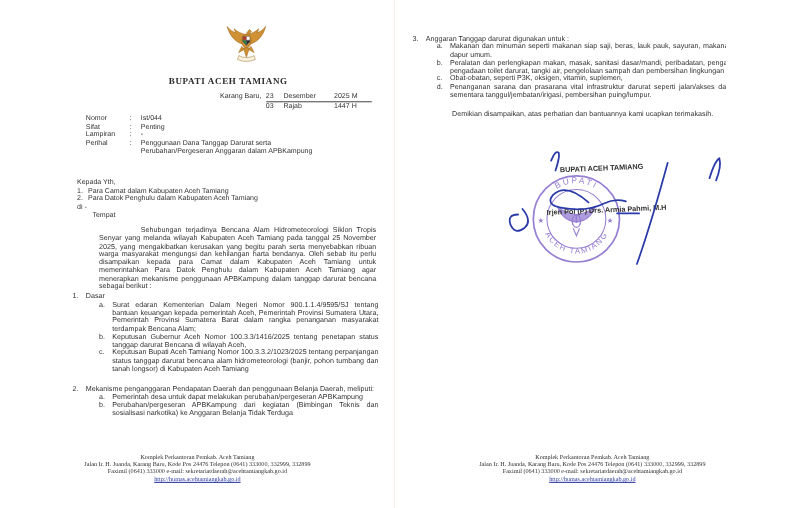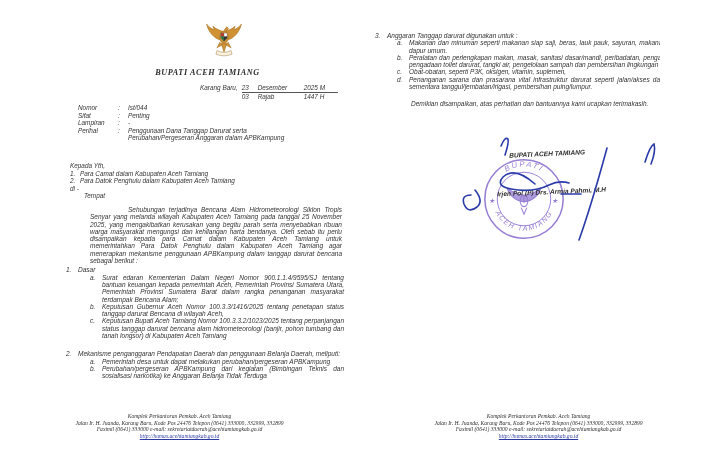--- a/index.html
+++ b/index.html
@@ -1,18 +1,18 @@
 <!DOCTYPE html>
 <html><head>
 <meta charset="utf-8">
 <style>
   html,body{margin:0;padding:0;background:#ffffff;}
   .canvas{
     position:relative;width:660px;height:462px;background:#c2410c;overflow:hidden;
-    font-family:"Liberation Sans",sans-serif;color:#3a3a3a;font-style:italic;
+    font-family:"Liberation Sans",sans-serif;color:#3a3a3a;
   }
   .page{position:absolute;top:0;width:359px;height:462px;background:#fff;}
   .page1{left:0;}
   .page2{left:359px;}
 
   
   .letterhead{position:absolute;left:62px;top:14px;width:283px;text-align:center;}
   .emblem{display:inline-block;margin-left:40px;}
   .lh-title{
     font-family:"Liberation Serif",serif;font-weight:bold;font-size:8.2px;

